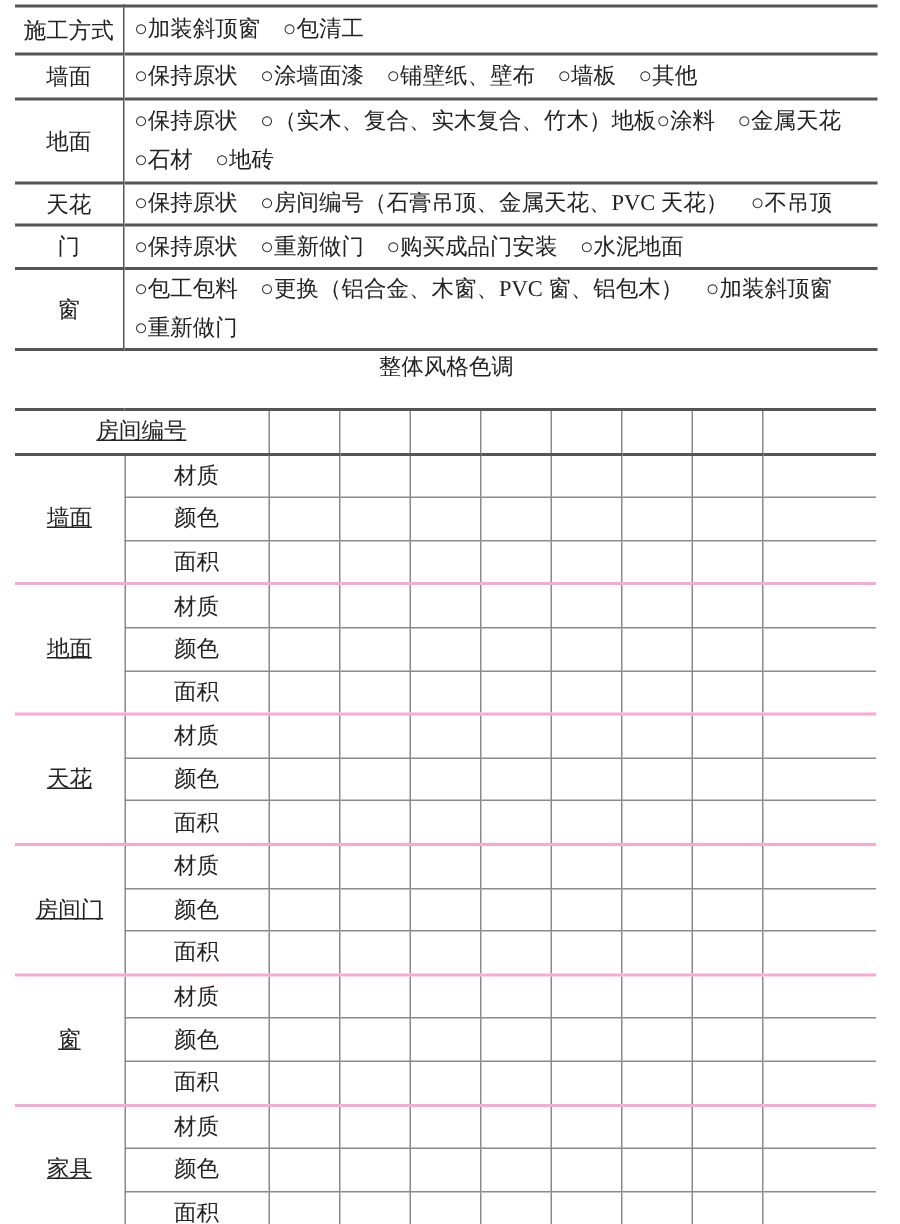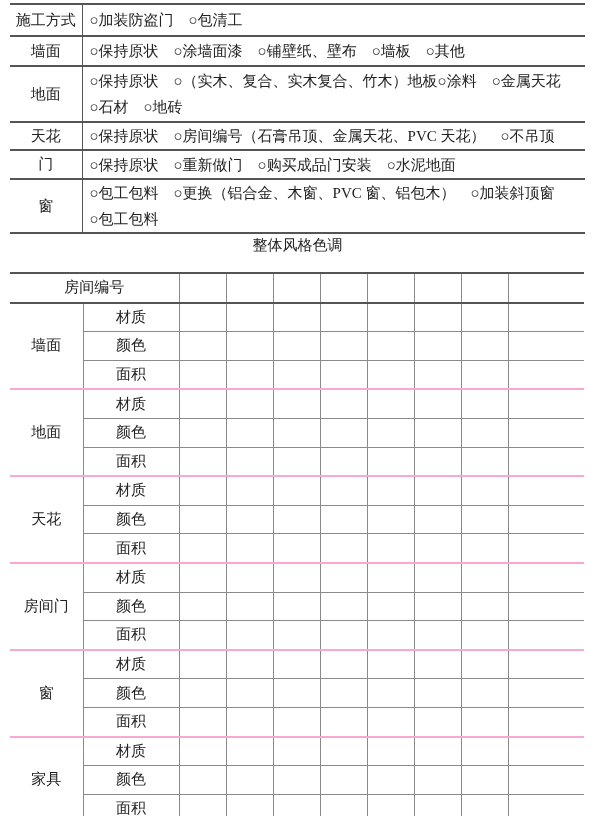--- a/index.html
+++ b/index.html
@@ -30,38 +30,38 @@
   
   .t2{width:574px;font-size:15px;
       border-top:2px solid #555555;border-bottom:2.5px solid #4a4a4a;}
   .t2 td{border:1px solid #8a8a8a;height:27.6px;padding:0;text-align:center;vertical-align:middle;}
   .t2 col.cg{width:73px;}
   .t2 col.ca{width:96px;}
   .t2 col.cd{width:47px;}
   .t2 col.cdl{width:76px;}
   .t2 tr.hdr>td{border-bottom:2px solid #555555;}
   .t2 tr.gstart>td{border-top:2px solid #f9a8d4;}
-  .t2 .hcell,.t2 .gcell{border-left:none;}
+  .t2 .hcell,.t2 .gcell{border-left:none;text-decoration:underline;}
   .t2 td:last-child{border-right:none;}
 </style>
 </head>
 <body>
 
 <div class="sheet">
 
   <table class="t1">
     <colgroup>
         <col style="width:72px">
         <col style="width:503px">
       </colgroup>
     <tbody>
       <tr class="h30">
         <td class="lbl">施工方式</td>
         <td class="opt">
-          <div class="oline">○加装防盗门　○包清工</div>
+          <div class="oline">○加装斜顶窗　○包清工</div>
         </td>
       </tr>
       <tr class="h28">
         <td class="lbl">墙面</td>
         <td class="opt">
           <div class="oline">○保持原状　○涂墙面漆　○铺壁纸、壁布　○墙板　○其他</div>
         </td>
       </tr>
       <tr class="h54">
         <td class="lbl">地面</td>
@@ -79,21 +79,21 @@
       <tr class="h27">
         <td class="lbl">门</td>
         <td class="opt">
           <div class="oline">○保持原状　○重新做门　○购买成品门安装　○水泥地面</div>
         </td>
       </tr>
       <tr class="h48">
         <td class="lbl">窗</td>
         <td class="opt">
           <div class="oline">○包工包料　○更换（铝合金、木窗、PVC 窗、铝包木）　○加装斜顶窗</div>
-          <div class="oline">○包工包料</div>
+          <div class="oline">○重新做门</div>
         </td>
       </tr>
     </tbody>
   </table>
 
   <div class="title">整体风格色调</div>
 
   <table class="t2">
     <colgroup>
       <col class="cg">

